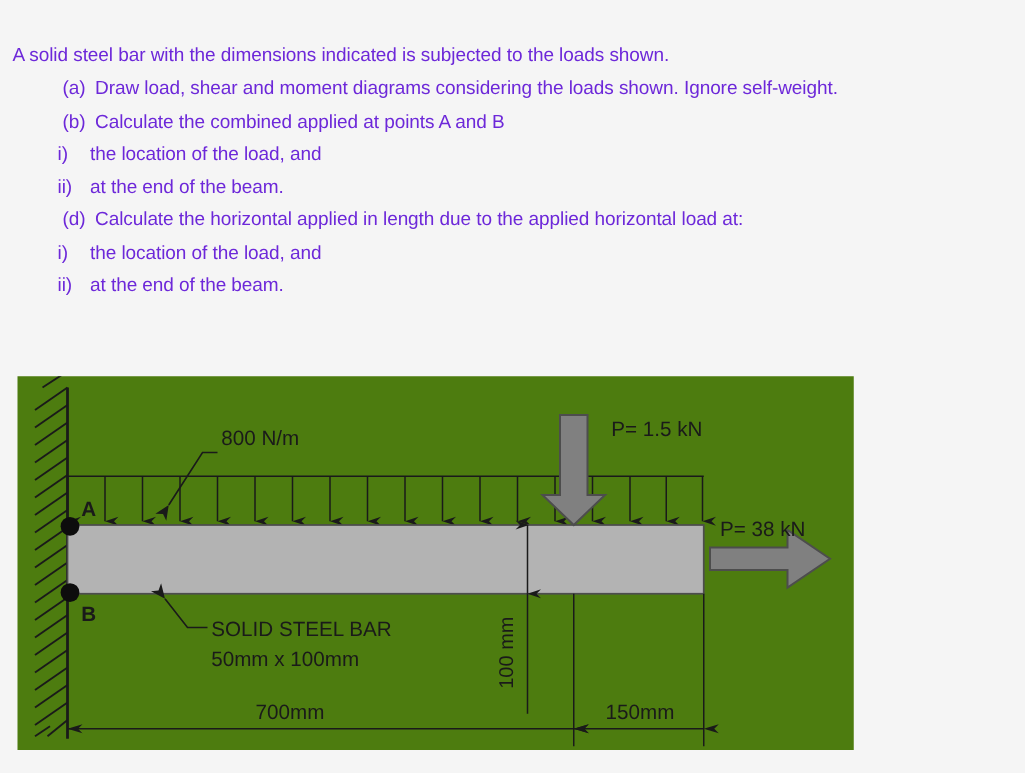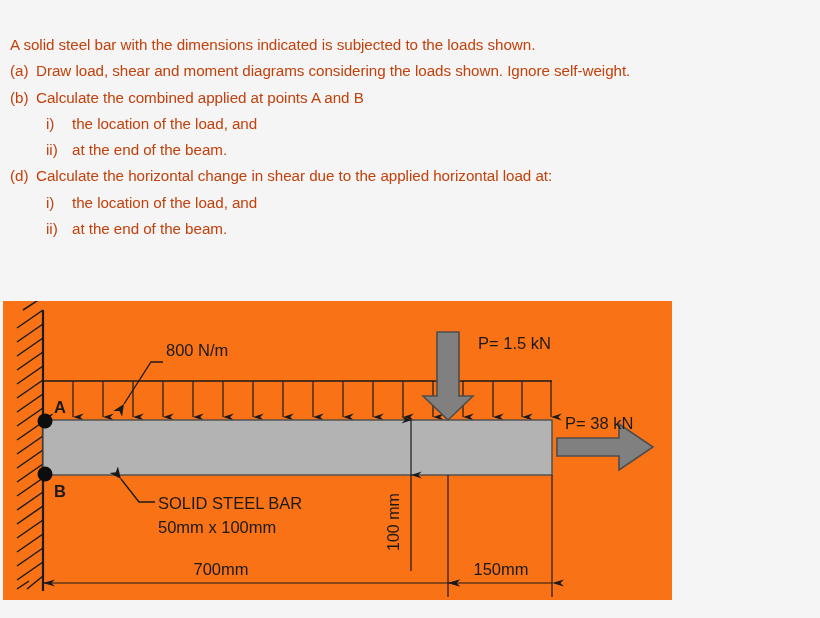--- a/index.html
+++ b/index.html
@@ -19,50 +19,51 @@
   #problem-text {
     position: absolute;
     left: 0;
     top: 0;
     width: 820px;
     padding: 32px 10px 0 10px;
     box-sizing: border-box;
   }
   .stmt-line {
     font-size: 15.2px;
-    color: #c2410c;
+    color: #6d28d9;
     line-height: 26.3px;
     white-space: nowrap;
     letter-spacing: -0.05px;
   }
   .stmt-line .marker {
     display: inline-block;
     width: 26px;
   }
   .stmt-line.lead {
     padding-left: 0;
   }
   .stmt-line.item {
     padding-left: 0;
+    margin-left: 40px;
   }
   .stmt-line.sub {
     padding-left: 36px;
   }
   .stmt-line.sub .marker {
     width: 26px;
   }
 
   
   #figure-panel {
     position: absolute;
-    left: 3px;
+    left: 14px;
     top: 301px;
     width: 669px;
     height: 299px;
-    background: #f97316;
+    background: #4d7c0f;
   }
   #figure-svg {
     display: block;
   }
   .fig-text {
     font-family: "Liberation Sans", sans-serif;
     fill: #1a1a1a;
   }
 </style>
 </head>
@@ -73,21 +74,21 @@
 
   <div class="stmt-line item"><span class="marker">(a)</span><span>Draw load, shear and moment diagrams considering the loads shown.  Ignore self-weight.</span></div>
 
   <div class="stmt-line item"><span class="marker">(b)</span><span>Calculate the combined applied at points A and B</span></div>
 
 
   <div class="stmt-line sub"><span class="marker">i)</span><span>the location of the load, and</span></div>
 
   <div class="stmt-line sub"><span class="marker">ii)</span><span>at the end of the beam.</span></div>
 
-  <div class="stmt-line item"><span class="marker">(d)</span><span>Calculate the horizontal change in shear due to the applied horizontal load at:</span></div>
+  <div class="stmt-line item"><span class="marker">(d)</span><span>Calculate the horizontal applied in length due to the applied horizontal load at:</span></div>
 
   <div class="stmt-line sub"><span class="marker">i)</span><span>the location of the load, and</span></div>
 
   <div class="stmt-line sub"><span class="marker">ii)</span><span>at the end of the beam.</span></div>
 </div>
 
 <div id="figure-panel">
   <svg id="figure-svg" width="669" height="299" viewBox="0 0 669 299" xmlns="http://www.w3.org/2000/svg">
 
     <defs>

